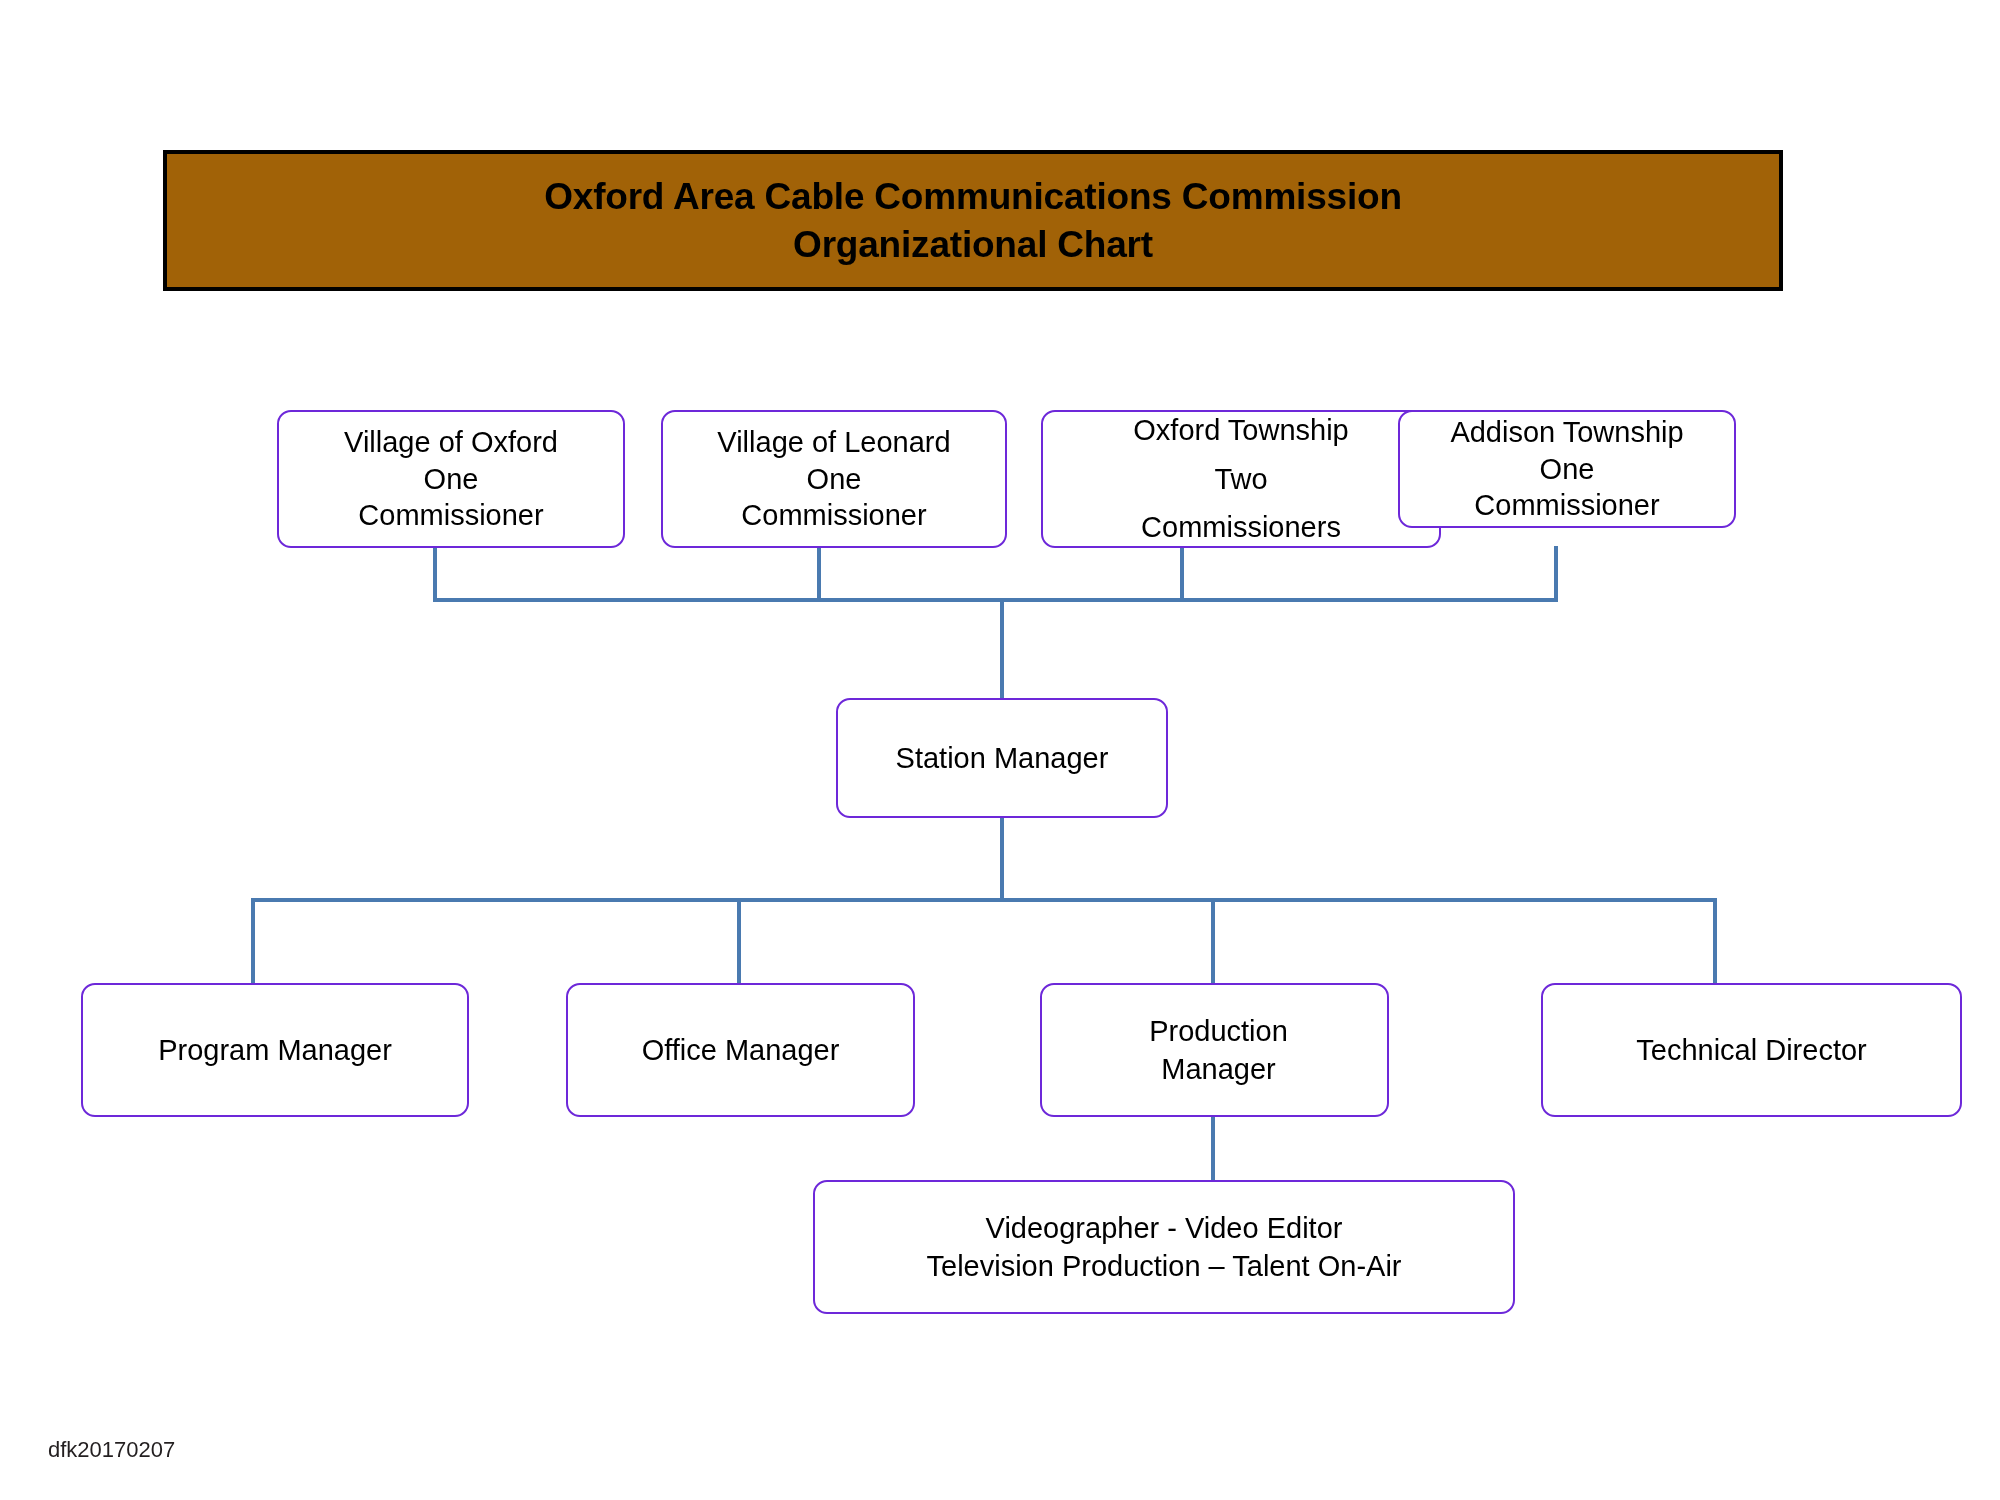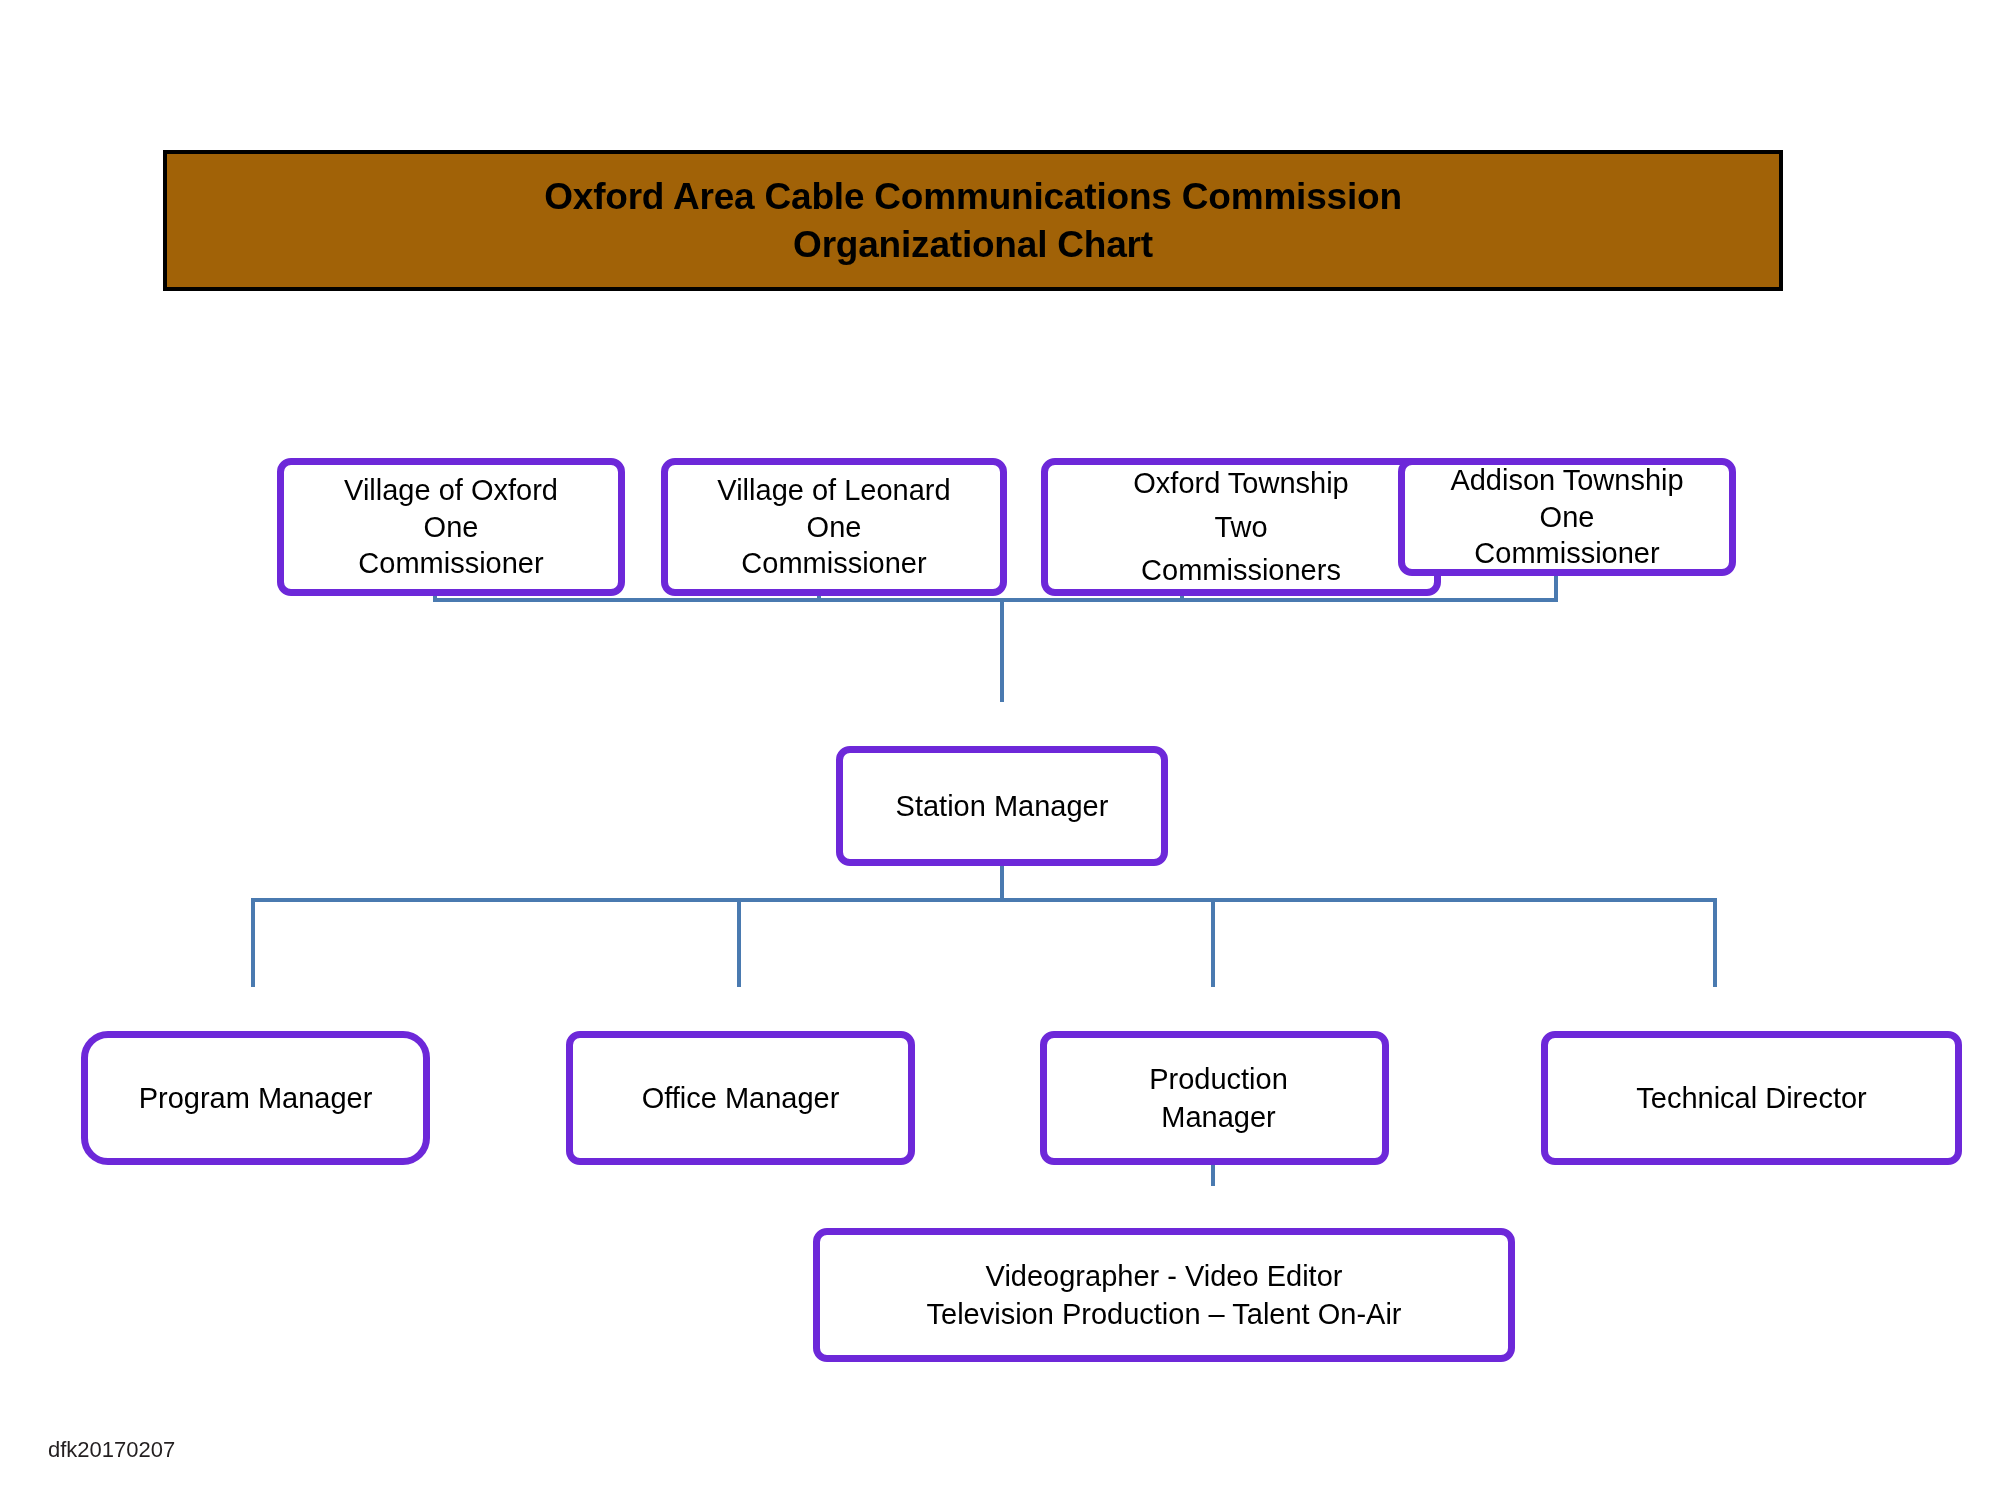--- a/index.html
+++ b/index.html
@@ -38,50 +38,49 @@
     line-height: 1.28;
     letter-spacing: -0.2px;
     white-space: nowrap;
   }
 
   
   .node {
     position: absolute;
     box-sizing: border-box;
     background: #ffffff;
-    border: 7px solid #6d28d9;
+    border: 2px solid #6d28d9;
     border-radius: 14px;
     display: flex;
     flex-direction: column;
     align-items: center;
     justify-content: center;
     text-align: center;
     color: #000000;
     z-index: 3;
-    margin-top: 48px;
   }
   .node .ln {
     font-size: 29px;
     line-height: 1.26;
     white-space: nowrap;
     color: #000000;
   }
   .node.two-line .ln { line-height: 1.32; }
 
   
   .n-oxford-village  { left: 277px;  top: 410px;  width: 348px; height: 138px; }
   .n-leonard-village { left: 661px;  top: 410px;  width: 346px; height: 138px; }
   .n-oxford-twp      { left: 1041px; top: 410px;  width: 400px; height: 138px; justify-content: space-between; }
   .n-addison-twp     { left: 1398px; top: 410px;  width: 338px; height: 118px; }
 
   
   .n-station-manager { left: 836px;  top: 698px;  width: 332px; height: 120px; }
 
   
-  .n-program-manager    { left: 81px;   top: 983px; width: 349px; height: 134px; border-radius: 27px; }
+  .n-program-manager    { left: 81px;   top: 983px; width: 388px; height: 134px; }
   .n-office-manager     { left: 566px;  top: 983px; width: 349px; height: 134px; }
   .n-production-manager { left: 1040px; top: 983px; width: 349px; height: 134px; padding-left: 8px; }
   .n-technical-director { left: 1541px; top: 983px; width: 421px; height: 134px; }
 
   
   .n-crew { left: 813px; top: 1180px; width: 702px; height: 134px; }
 
   
   .conn {
     position: absolute;

